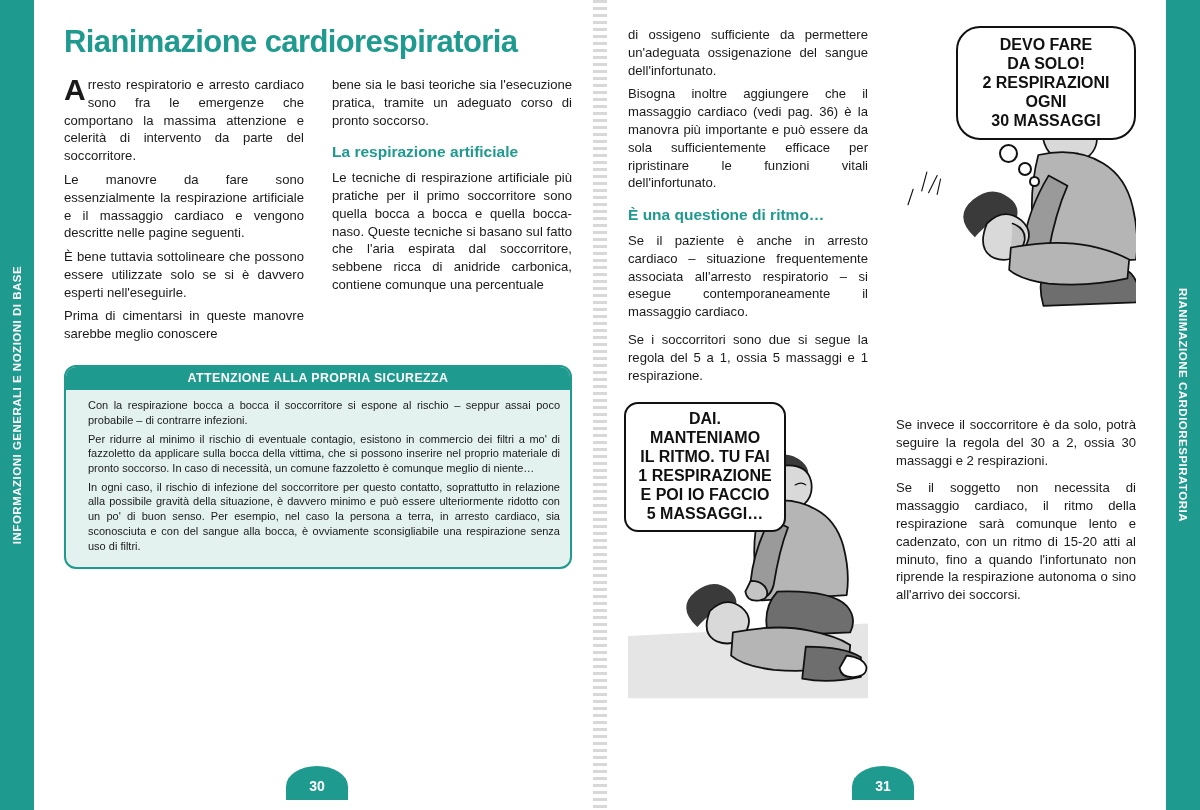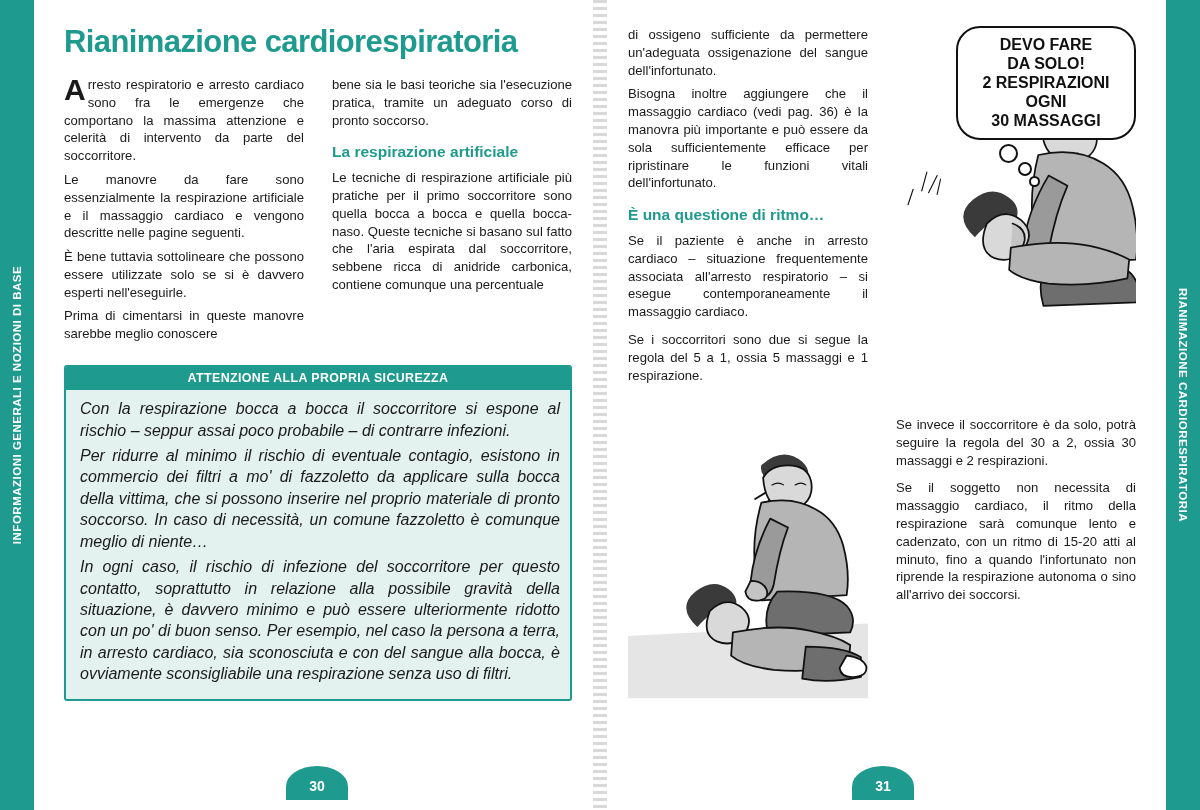--- a/index.html
+++ b/index.html
@@ -96,40 +96,39 @@
     color:#1f9a8f;
     font-size:15.5px;
     font-weight:bold;
     line-height:1.15;
   }
   
   .warnbox{
     margin-top:16px;
     border:2px solid #1f9a8f;
     background:#e4f2ef;
-    border-radius:3px;
+    border-radius:12px;
     overflow:hidden;
   }
   .warnbox .wb-head{
     background:#1f9a8f;
     color:#ffffff;
     text-align:center;
     font-weight:bold;
     font-size:12.4px;
     letter-spacing:.4px;
     padding:4px 4px 5px;
   }
   .warnbox .wb-body{
     padding:8px 10px 10px;
   }
   .warnbox .wb-body p{
-    font-style:italic;
-    font-size:16px;
+    font-size:11px;
     line-height:1.34;
-    margin:0 0 4px 4px;
+    margin:0 0 4px 12px;
   }
   
   .pagenum{
     position:absolute;
     bottom:10px;
     width:62px;height:34px;
     background:#1f9a8f;
     border-radius:50% 50% 0 0 / 60% 60% 0 0;
     color:#fff;
     font-weight:bold;
@@ -222,20 +221,26 @@
       <div class="cols2">
 
         <div class="col">
           <p>di ossigeno sufficiente da permettere un'adeguata ossigenazione del sangue dell'infortunato.</p>
           <p><span>Bisogna inoltre aggiungere che il </span><b>massaggio cardiaco</b><span> (vedi pag. 36) è la manovra più importante e può essere da sola sufficientemente efficace per ripristinare le funzioni vitali dell'infortunato.</span></p>
           <h2 class="sub">È una questione di ritmo…</h2>
           <p>Se il paziente è anche in arresto cardiaco – situazione frequentemente associata all'arresto respiratorio – si esegue contemporaneamente il massaggio cardiaco.</p>
           <p style="margin-top:10px"><b>Se i soccorritori sono due</b><span> si segue la regola del 5 a 1, ossia 5 massaggi e 1 respirazione.</span></p>
 
           <div class="illo" style="height:330px;margin-top:12px">
+            <div class="bubble" style="left:-4px;top:6px;width:140px;text-align:center;">DAI.
+MANTENIAMO
+IL RITMO. TU FAI
+1 RESPIRAZIONE
+E POI IO FACCIO
+5 MASSAGGI…</div>
             <svg viewBox="0 0 270 320" width="100%" height="320" style="position:absolute;left:0;top:0">
 
               <path class="floor" d="M0 250 L270 236 L270 320 L0 320 Z" opacity=".55"></path>
 
               <path class="sk" d="M143 96 L172 78 L150 110" fill="#fff"></path>
 
               <path class="hair" d="M150 58 q24 -22 46 -4 q10 9 6 22 q-5 -10 -18 -10 q-18 1 -28 8 q-8 -8 -6 -16z"></path>
               <path class="skin" d="M152 72 q8 -14 28 -14 q22 0 26 18 q3 16 -8 26 q-11 10 -26 5 q-18 -6 -20 -35z"></path>
               <path class="sk" d="M152 72 q8 -14 28 -14 q22 0 26 18 q3 16 -8 26 q-11 10 -26 5 q-18 -6 -20 -35z"></path>
               <path class="skthin" d="M162 80 q7 -4 13 0 M188 80 q7 -4 12 0"></path>

